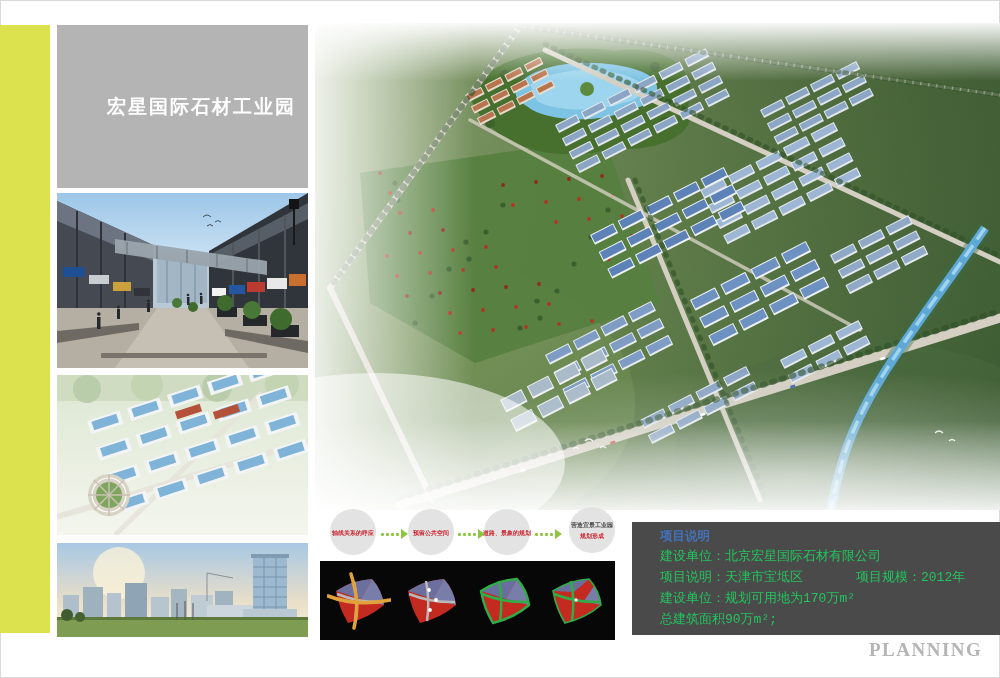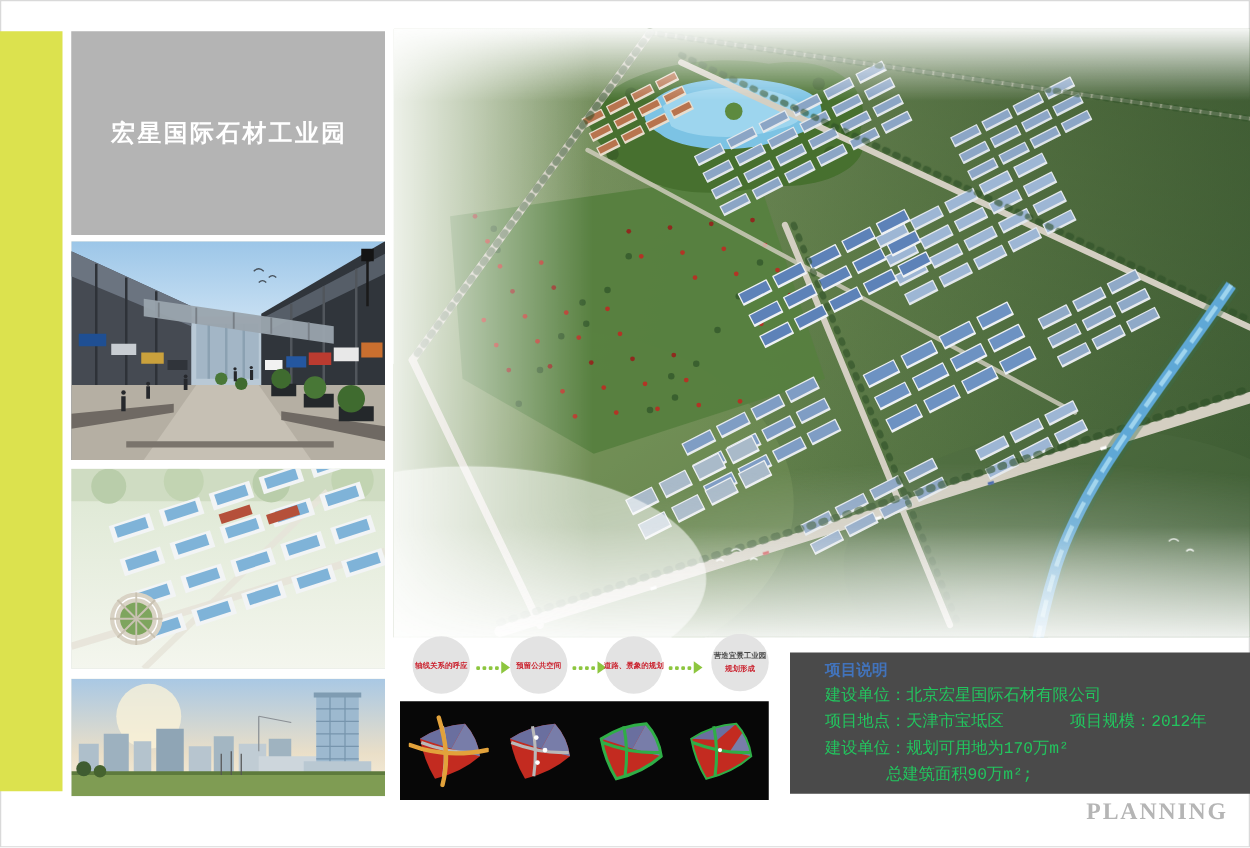--- a/index.html
+++ b/index.html
@@ -4,21 +4,21 @@
 <style>
   html,body{margin:0;padding:0;background:#fff;}
   .page{position:relative;width:1000px;height:678px;background:#ffffff;overflow:hidden;
         font-family:"Liberation Sans","DejaVu Sans",sans-serif;
         box-shadow:inset 0 0 0 1px #d9d9d9;}
   
   .stripe{position:absolute;left:0;top:25px;width:50px;height:608px;background:#dce24e;}
   
   .titlebox{position:absolute;left:57px;top:25px;width:251px;height:163px;background:#b4b4b4;
             display:flex;align-items:center;}
-  .titlebox span{color:#ffffff;font-weight:bold;font-size:19px;letter-spacing:2px;margin-left:32px;}
+  .titlebox span{color:#ffffff;font-weight:bold;font-size:19px;letter-spacing:2px;padding-left:50px;}
   
   .photo{position:absolute;left:57px;width:251px;overflow:hidden;background:#dfe5e0;}
   #photo1{top:193px;height:175px;}
   #photo2{top:375px;height:160px;}
   #photo3{top:543px;height:94px;}
   .photo svg,.render svg{display:block;width:100%;height:100%;}
   
   .render{position:absolute;left:315px;top:23px;width:685px;height:487px;}
   
   .flow-circle{position:absolute;top:509px;width:46px;height:46px;border-radius:50%;background:#e3e3e3;
@@ -33,21 +33,21 @@
   
   .blackbox{position:absolute;left:320px;top:561px;width:295px;height:79px;background:#070707;
             display:flex;align-items:center;justify-content:space-around;padding:0 3px;box-sizing:border-box;}
   .blackbox svg{width:64px;height:58px;display:block;}
   
   .infobox{position:absolute;left:632px;top:522px;width:382px;height:113px;background:#4a4a4a;
            box-sizing:border-box;padding:7px 0 0 28px;font-family:Liberation Mono, monospace;}
   .infobox .ititle{color:#4273bb;font-weight:bold;font-size:12.5px;height:17px;line-height:17px;}
   .infobox .iline{color:#22c55e;font-size:13px;height:21px;line-height:21px;position:relative;white-space:nowrap;}
   .infobox .iright{position:absolute;left:196px;top:0;}
-  .infobox .indent{margin-left:49px;}
+  .infobox .indent{}
   
   .planning{position:absolute;left:869px;top:639px;font-family:"Liberation Serif","DejaVu Serif",serif;
             font-weight:bold;font-size:19px;color:#b5b5b5;letter-spacing:1.5px;}
 </style>
 </head>
 <body>
 
 <div class="page">
 
   <div class="stripe"></div>
@@ -768,21 +768,21 @@
         <path d="M10,22 Q33,31 56,30" stroke="#2fae47" stroke-width="2.5" fill="none"></path>
         <path d="M9,19 Q26,8 45,7 Q55,18 57,33 Q42,46 21,51 Q12,36 9,19 Z" fill="none" stroke="#2fae47" stroke-width="1.6"></path>
         <circle cx="32" cy="28" r="1.7" fill="#ffffff"></circle>
       </svg>
   </div>
 
   <div class="infobox">
     <div class="ititle">项目说明</div>
     <div class="iline">建设单位：北京宏星国际石材有限公司</div>
     <div class="iline">
-      <span>项目地点：天津市宝坻区</span>
+      <span>项目说明：天津市宝坻区</span>
       <span class="iright">项目规模：2012年</span>
     </div>
     <div class="iline">建设单位：规划可用地为170万m²</div>
     <div class="iline"><span class="indent">总建筑面积90万m²;</span></div>
   </div>
 
   <div class="planning">PLANNING</div>
 
 </div>
 

